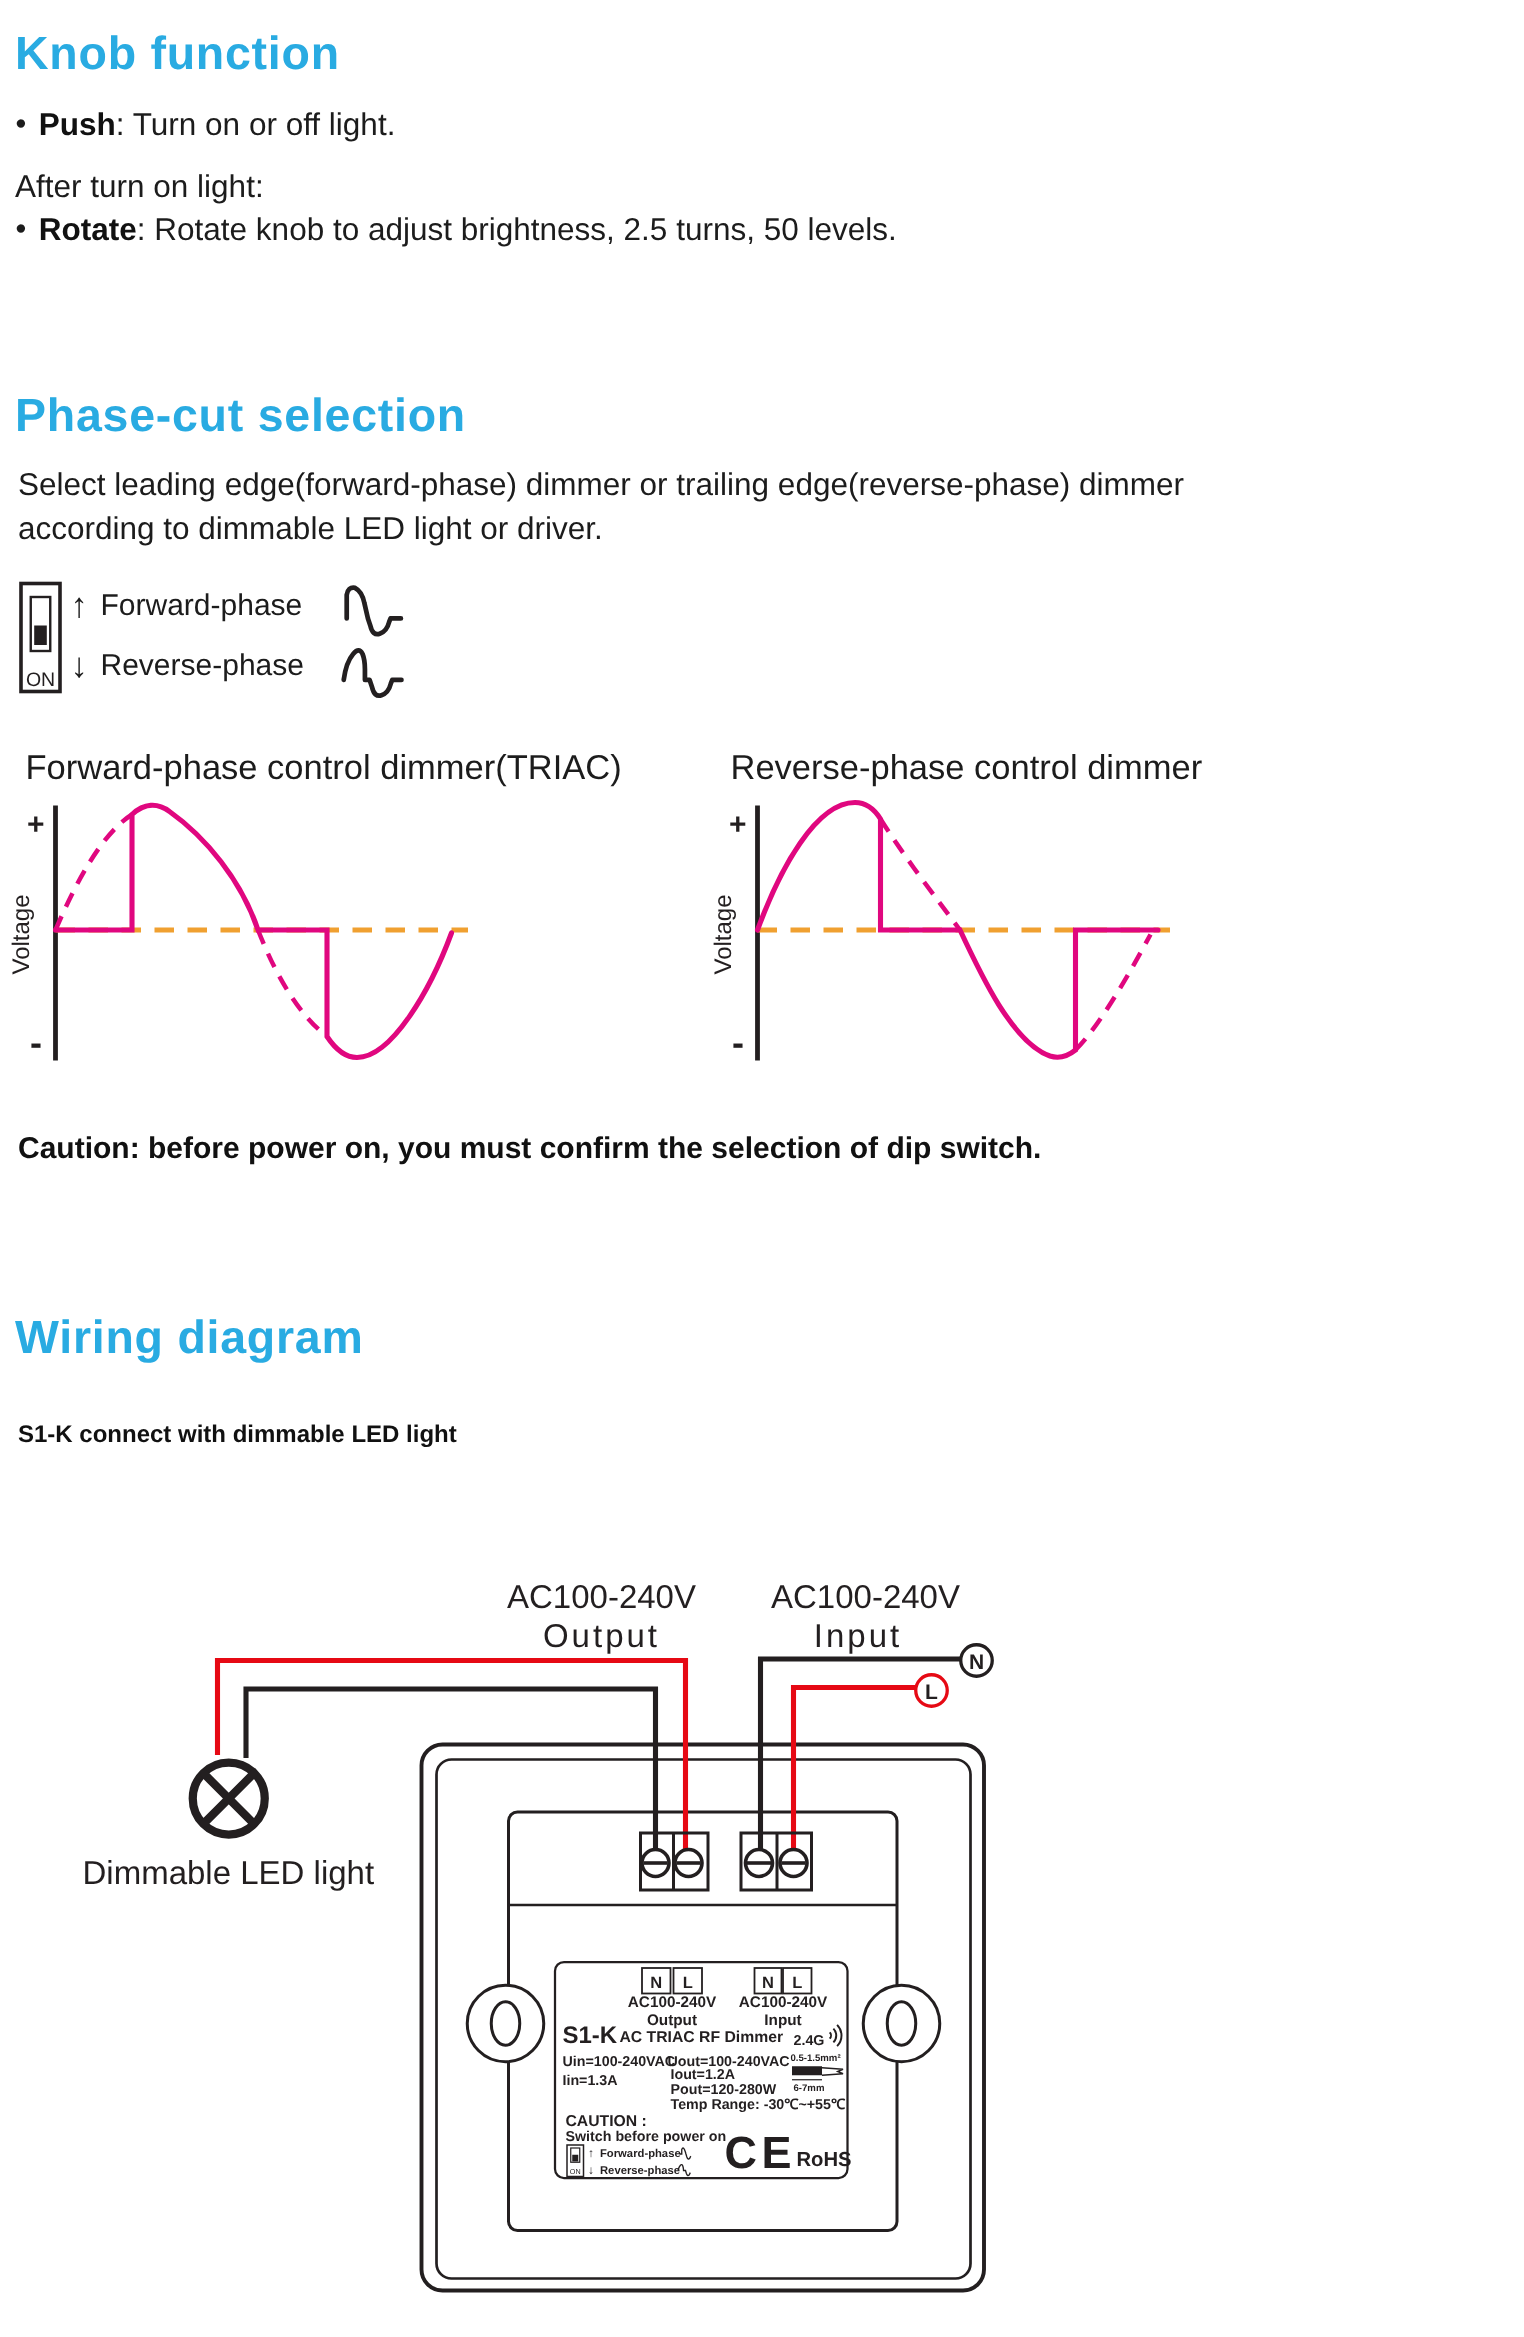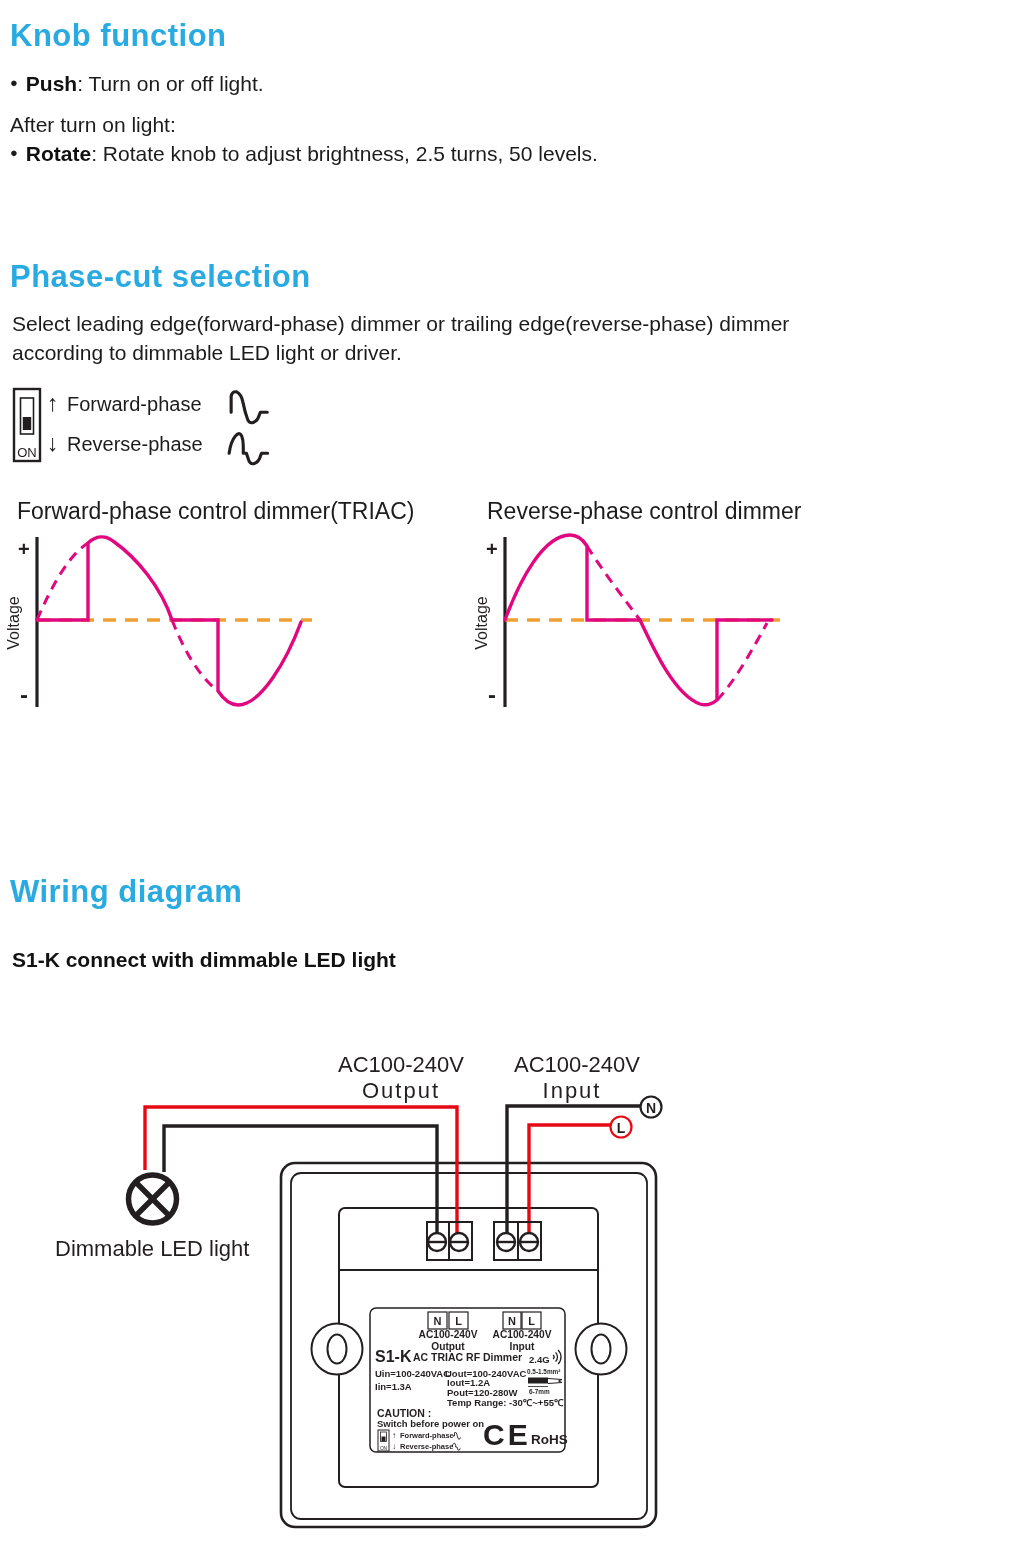--- a/index.html
+++ b/index.html
@@ -8,21 +8,21 @@
   .abs{position:absolute;}
   .h-cyan{position:absolute;left:10px;font-weight:bold;color:#29abe2;font-size:31px;letter-spacing:.5px;white-space:nowrap;}
   .body-line{position:absolute;left:10px;font-size:21px;color:#1c1c1c;white-space:nowrap;}
   .body-line .bullet{font-size:13px;vertical-align:4px;margin-right:8px;}
   .body-line b{font-weight:bold;color:#111;}
   .desc{position:absolute;left:12px;font-size:21px;color:#1c1c1c;white-space:nowrap;}
   .dip-row-arrow{position:absolute;font-size:23px;font-weight:600;color:#1c1c1c;}
   .dip-row-label{position:absolute;font-size:20px;color:#1c1c1c;white-space:nowrap;}
   .chart-title{position:absolute;font-size:23px;color:#1c1c1c;white-space:nowrap;}
   .caution{position:absolute;left:12px;font-size:20px;font-weight:bold;color:#111;white-space:nowrap;}
-  .subtitle{position:absolute;left:12px;font-size:21px;font-weight:bold;color:#111;white-space:nowrap;}
+  .subtitle{position:absolute;left:12px;font-size:16px;font-weight:bold;color:#111;white-space:nowrap;}
   svg{position:absolute;overflow:visible;}
   svg text{font-family:"Liberation Sans",sans-serif;fill:#231f20;}
 </style>
 </head>
 <body>
 
 <div class="page">
 
   <div class="h-cyan" style="top:18px;">Knob function</div>
 
@@ -72,20 +72,21 @@
   <svg class="abs" style="left:470px;top:523px;" width="330" height="200" viewBox="0 0 330 200">
     <line x1="35" y1="14" x2="35" y2="184" stroke="#231f20" stroke-width="3.2"></line>
     <text x="16" y="33" font-size="20" font-weight="bold">+</text>
     <text x="17" y="100" font-size="16" text-anchor="middle" transform="rotate(-90 17 100)">Voltage</text>
     <text x="18" y="180" font-size="24" font-weight="bold">-</text>
     <path d="M35 97 H310" stroke="#f0a030" stroke-width="3.4" stroke-dasharray="13 9" fill="none"></path>
     <path d="M117 23 C132 47 155 77 170 97 M247 177 C263 161 283 126 297 100" stroke="#e0077f" stroke-width="3" stroke-dasharray="10 7" fill="none"></path>
     <path d="M35 97 C50 56 74 12 100 12 C106 12 112 15 117 23 V97 H170 C184 127 205 172 230 181 C236 183 242 181 247 177 V97 H302" stroke="#e0077f" stroke-width="3.4" fill="none" stroke-linecap="round"></path>
   </svg>
 
+  <div class="caution" style="top:755px;">Caution: before power on, you must confirm the selection of dip switch.</div>
 
   <div class="h-cyan" style="top:874px;">Wiring diagram</div>
   <div class="subtitle" style="top:948px;">S1-K connect with dimmable LED light</div>
 
   <svg class="abs" style="left:0;top:1040px;" width="1016" height="510" viewBox="0 0 1016 510">
 
     <text x="401" y="32" font-size="22" text-anchor="middle">AC100-240V</text>
     <text x="401" y="58" font-size="22" text-anchor="middle" letter-spacing="2">Output</text>
     <text x="577" y="32" font-size="22" text-anchor="middle">AC100-240V</text>
     <text x="572" y="58" font-size="22" text-anchor="middle" letter-spacing="2">Input</text>

